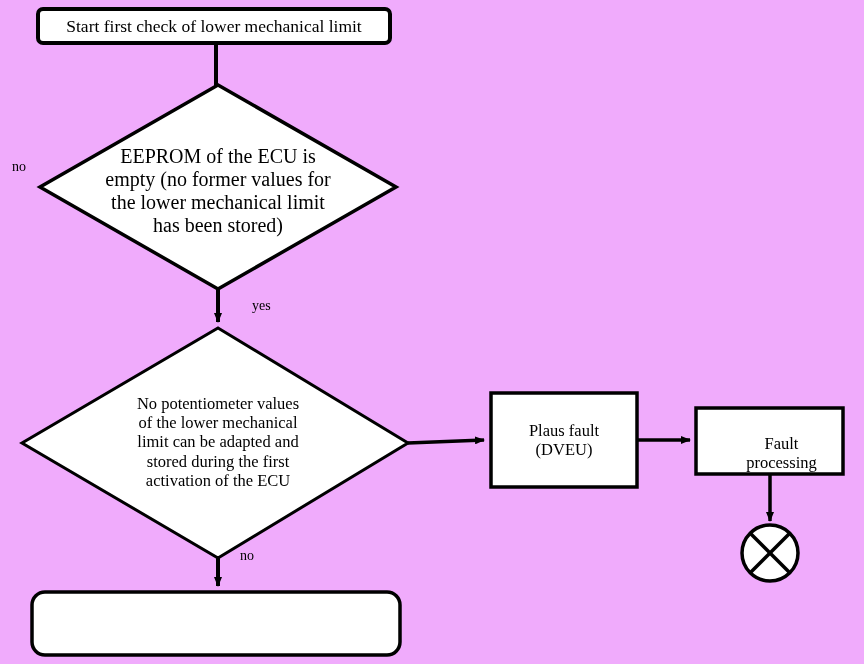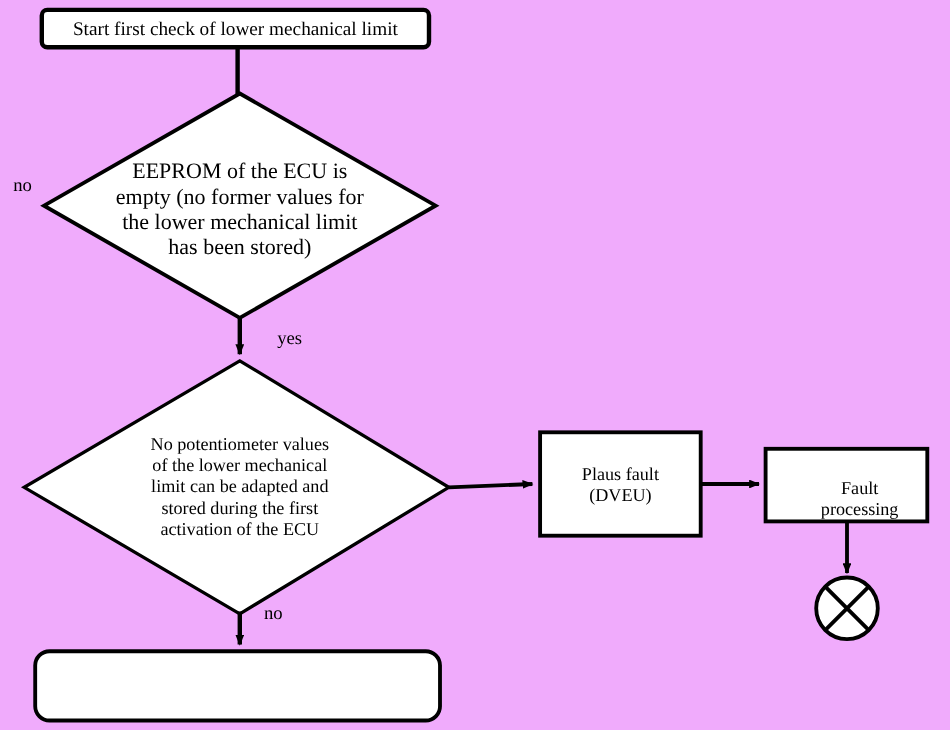--- a/index.html
+++ b/index.html
@@ -28,21 +28,21 @@
     text-align: center;
     color: #000000;
     font-family: "Liberation Serif", "DejaVu Serif", serif;
     line-height: 1.16;
     white-space: pre-line;
     pointer-events: none;
   }
   .edge-label {
     position: absolute;
     font-family: "Liberation Serif", "DejaVu Serif", serif;
-    font-size: 17px;
+    font-size: 14px;
     color: #000000;
     white-space: nowrap;
   }
 
   
   #start-node-text {
     left: 38px; top: 12px; width: 352px; height: 28px;
     display: flex; align-items: center; justify-content: center;
     font-size: 17.5px;
   }

